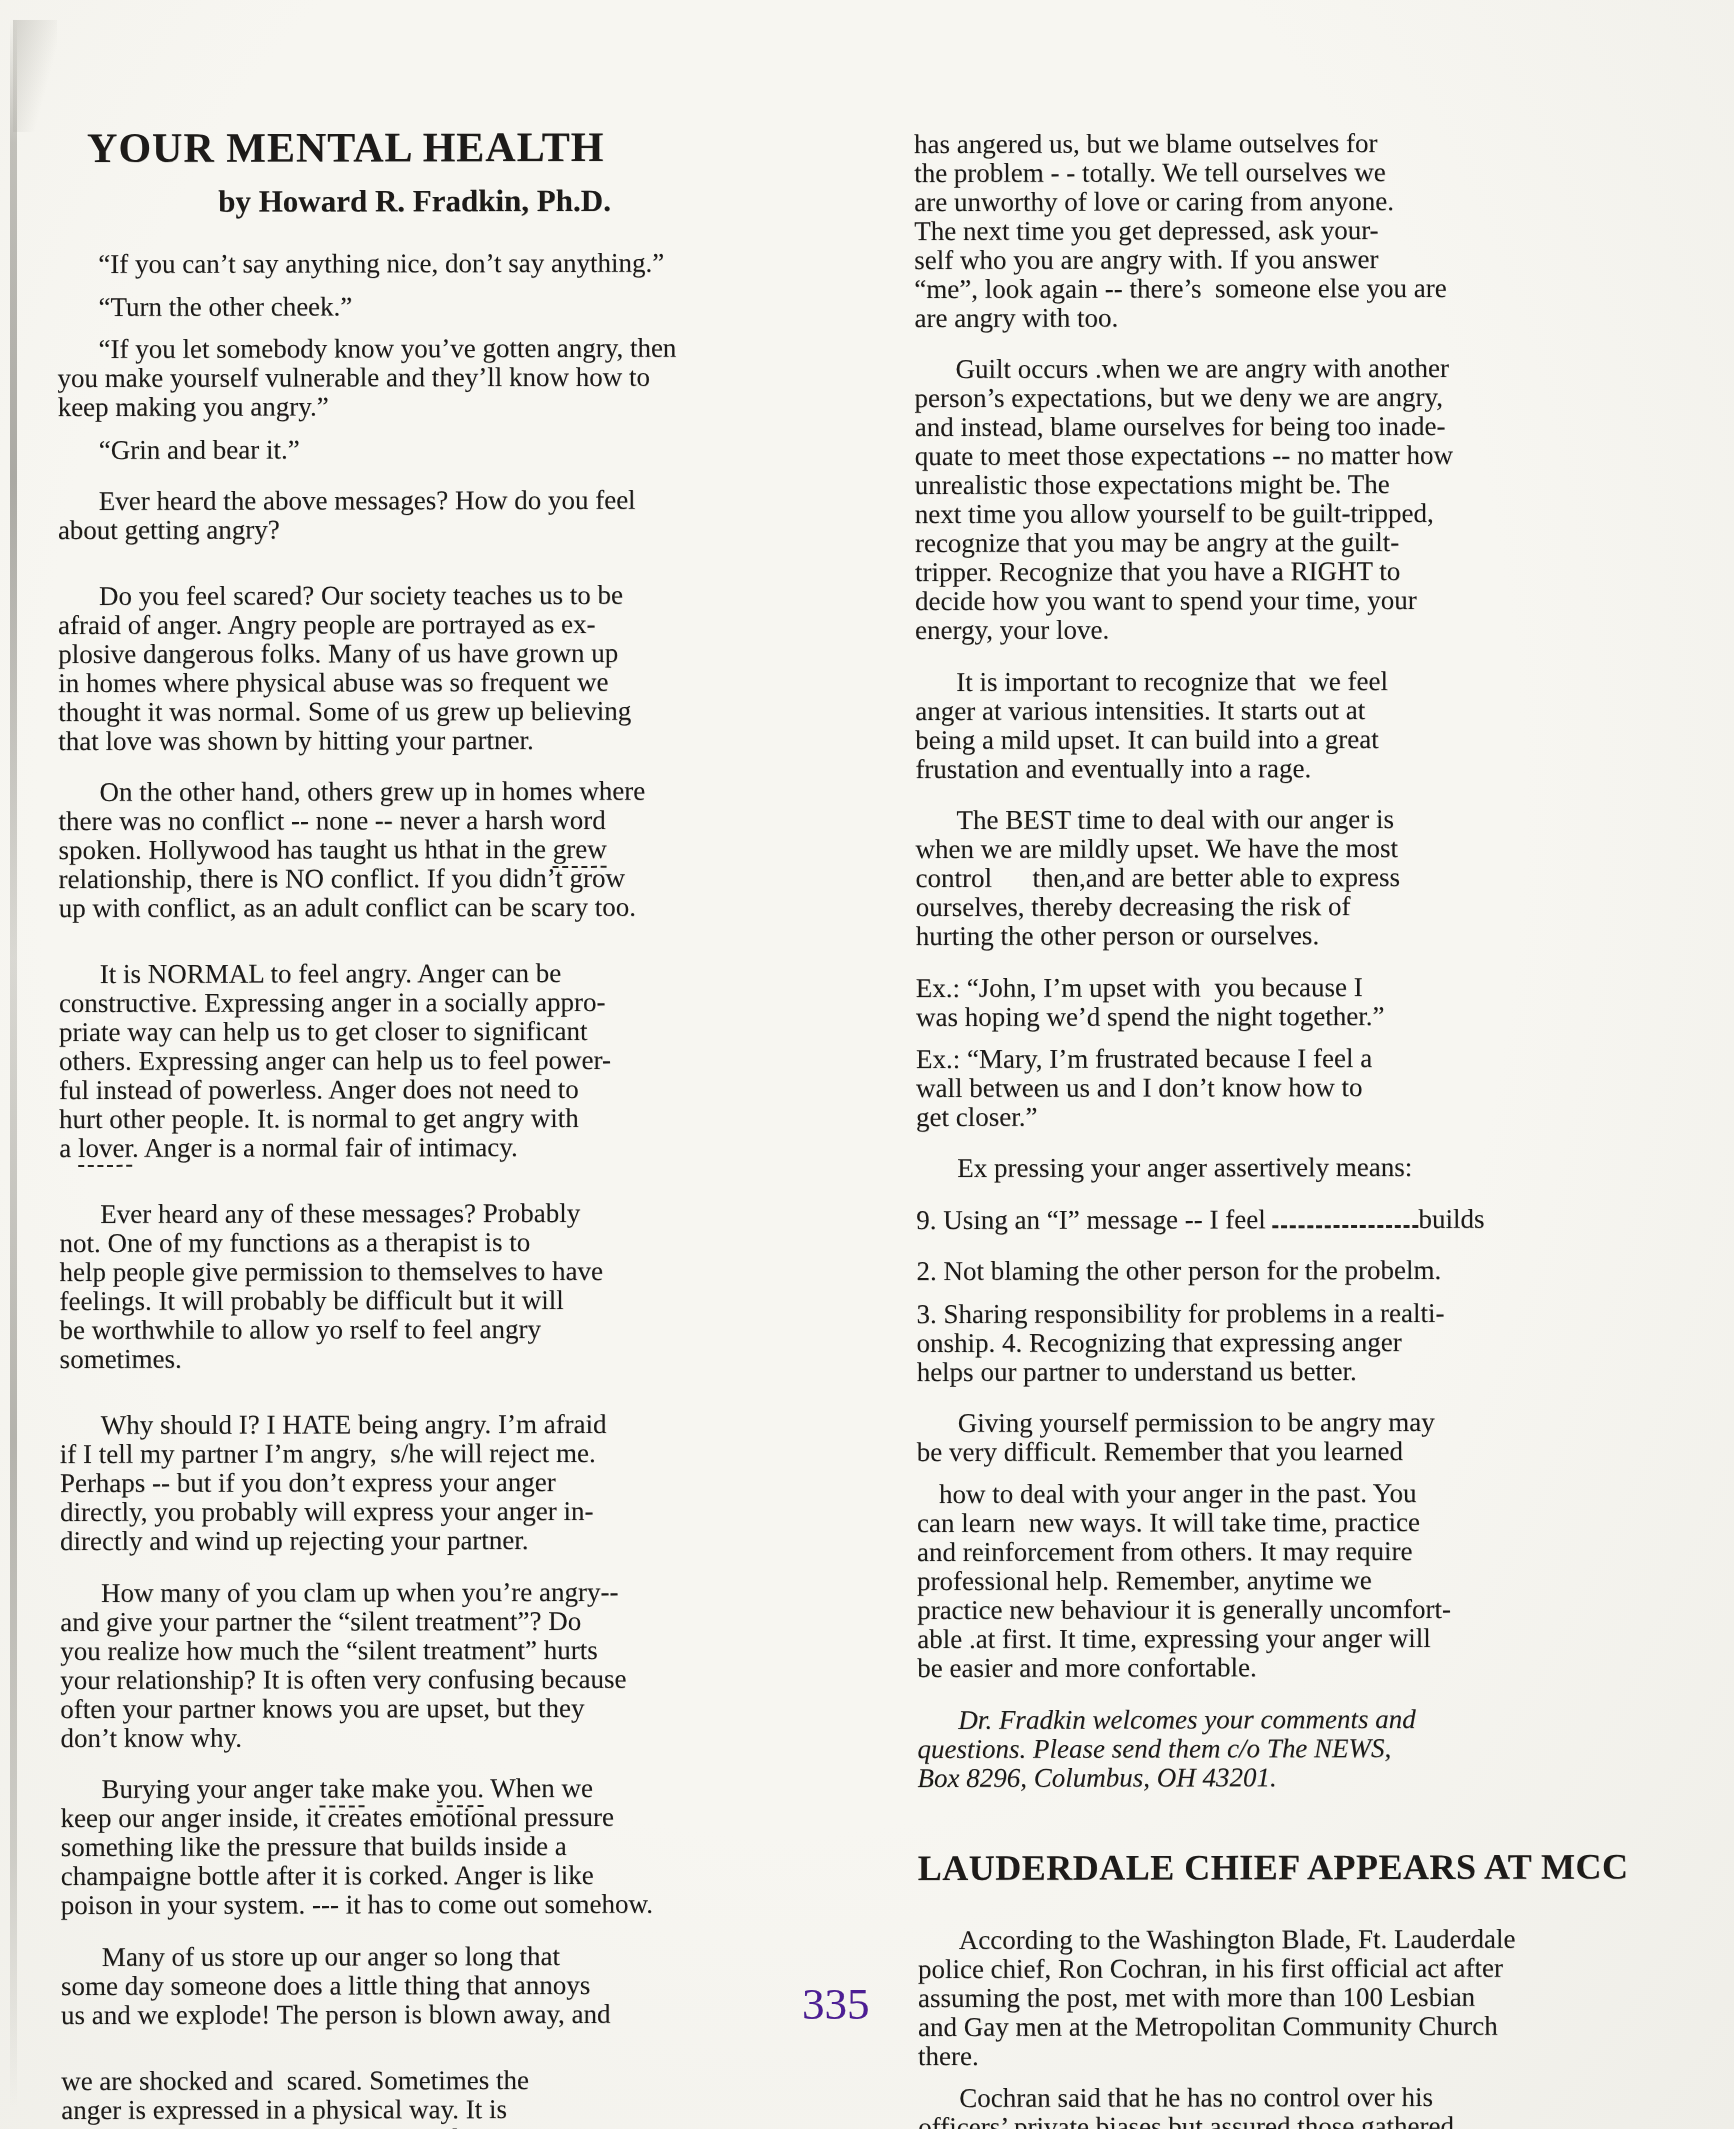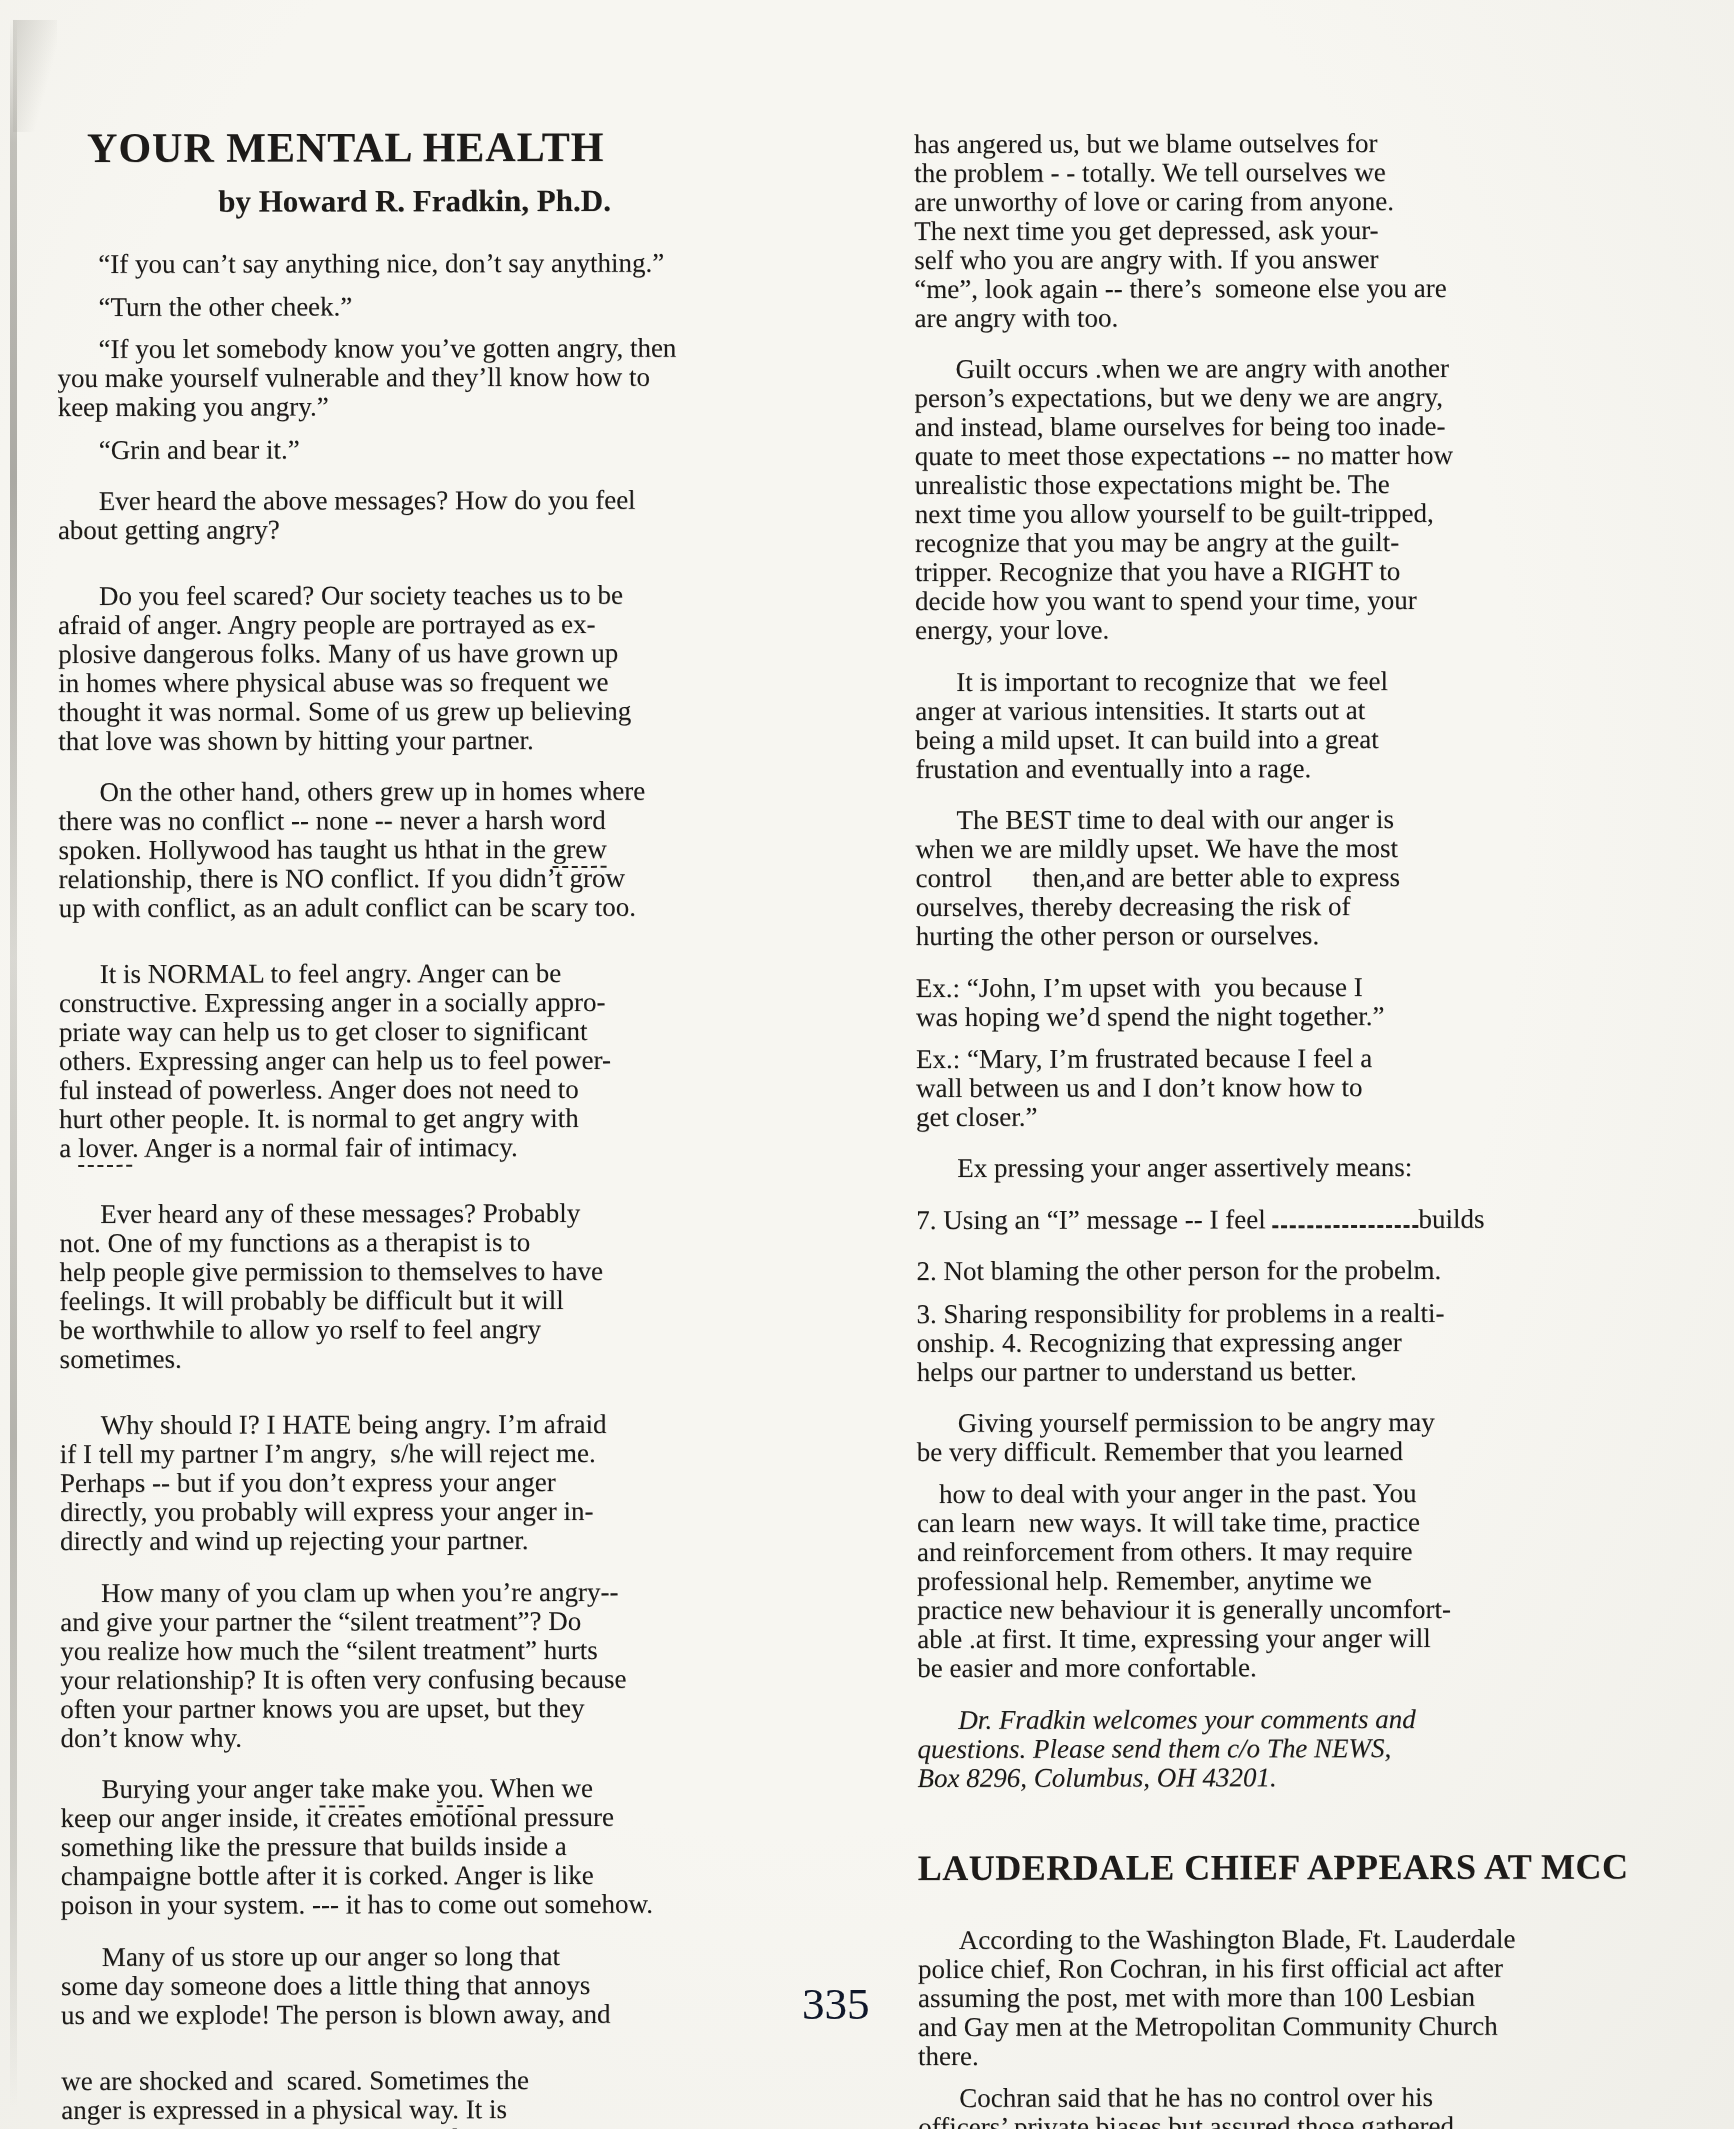--- a/index.html
+++ b/index.html
@@ -95,21 +95,21 @@
     text-indent: 0;
     margin-top: 33px;
     margin-bottom: 18.5px;
   }
   .pagenum {
     position: absolute;
     left: 802px;
     top: 1978px;
     font-size: 45px;
     font-weight: normal;
-    color: #0f172a;
+    color: #4c1d95;
     text-shadow: 0.3px 0.4px 0.3px rgba(30,28,25,0.3);
   }
 </style>
 </head>
 <body>
 
 <div class="scan-edge"></div>
 <div class="scan-corner"></div>
 
 <div class="col col-left">
@@ -218,21 +218,21 @@
 hurting the other person or ourselves.</p>
 
   <p class="noind">Ex.: “John, I’m upset with&nbsp;&nbsp;you because I
 was hoping we’d spend the night together.”</p>
   <p class="noind">Ex.: “Mary, I’m frustrated because I feel a
 wall between us and I don’t know how to
 get closer.”</p>
 
   <p>Ex pressing your anger assertively means:</p>
 
-  <p class="noind"><span>7. Using an “I” message -- I feel </span><span class="blank-line"></span><span>builds</span></p>
+  <p class="noind"><span>9. Using an “I” message -- I feel </span><span class="blank-line"></span><span>builds</span></p>
 
   <p class="noind">2. Not blaming the other person for the probelm.</p>
   <p class="noind">3. Sharing responsibility for problems in a realti-
 onship. 4. Recognizing that expressing anger
 helps our partner to understand us better.</p>
 
   <p>Giving yourself permission to be angry may
 be very difficult. Remember that you learned</p>
   <p class="smind">how to deal with your anger in the past. You
 can learn&nbsp;&nbsp;new ways. It will take time, practice

